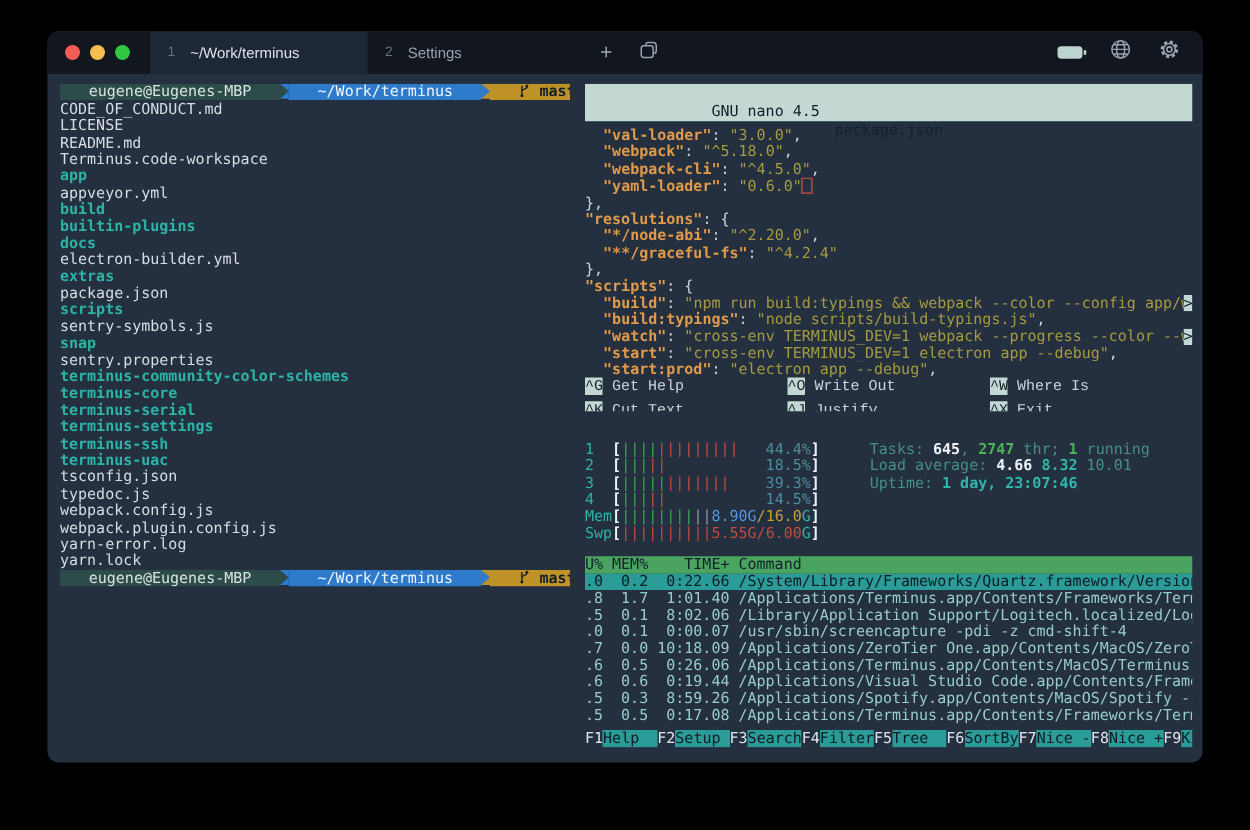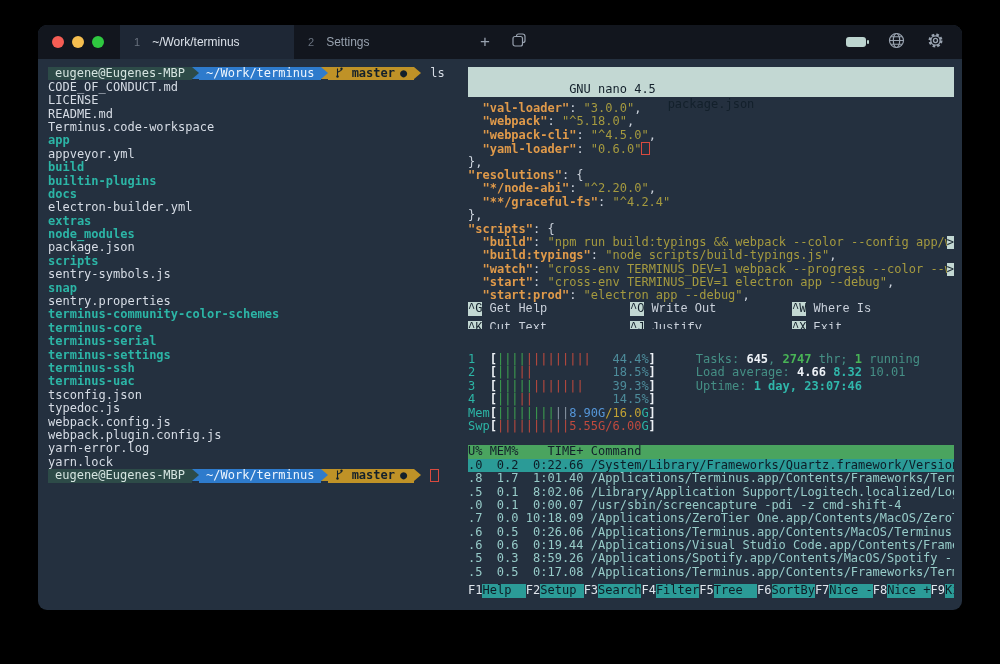--- a/index.html
+++ b/index.html
@@ -26,21 +26,21 @@
            padding:8px 8px 12px 10px;box-sizing:border-box;font-size:12px;line-height:13.4px;color:var(--fg);}
   .pane{overflow:hidden;}
   .shell-pane{width:408px;flex:none;}
   .rightcol{flex:1;min-width:0;display:flex;flex-direction:column;}
   .nano-pane{height:262px;flex:none;display:flex;flex-direction:column;}
   .htop-pane{flex:1;margin-top:24px;display:flex;flex-direction:column;min-height:0;}
   
   .sline{white-space:pre;height:13.4px;}
   .sline.dir{color:var(--teal);font-weight:bold;}
   .pline{display:flex;align-items:stretch;height:13.4px;margin:0 0 0.4px 0;}
-  .pseg{display:flex;align-items:center;padding:0 7px;white-space:pre;}
+  .pseg{display:flex;align-items:center;padding:0 23px;white-space:pre;}
   .seg-user{background:var(--prompt-user-bg);color:#d5e4e0;}
   .seg-path{background:var(--prompt-path-bg);color:#eef5fd;}
   .seg-branch{background:var(--prompt-branch-bg);color:var(--dark-text);font-weight:bold;}
   .parrow{width:0;height:0;border-style:solid;border-width:6.7px 0 6.7px 7px;border-color:transparent;}
   .a1{border-left-color:var(--prompt-user-bg);background:var(--prompt-path-bg);}
   .a2{border-left-color:var(--prompt-path-bg);background:var(--prompt-branch-bg);}
   .a3{border-left-color:var(--prompt-branch-bg);background:transparent;}
   .bdot{margin-left:5px;}
   .cmdtext{padding-left:9px;display:flex;align-items:center;white-space:pre;}
   .hcursor{width:7px;height:11px;border:1px solid var(--cursor-red);margin-left:9px;align-self:center;}
@@ -152,21 +152,20 @@
           <div class="sline">LICENSE</div>
           <div class="sline">README.md</div>
           <div class="sline">Terminus.code-workspace</div>
           <div class="sline dir">app</div>
           <div class="sline">appveyor.yml</div>
           <div class="sline dir">build</div>
           <div class="sline dir">builtin-plugins</div>
           <div class="sline dir">docs</div>
           <div class="sline">electron-builder.yml</div>
           <div class="sline dir">extras</div>
-          <div class="sline dir">node_modules</div>
           <div class="sline">package.json</div>
           <div class="sline dir">scripts</div>
           <div class="sline">sentry-symbols.js</div>
           <div class="sline dir">snap</div>
           <div class="sline">sentry.properties</div>
           <div class="sline dir">terminus-community-color-schemes</div>
           <div class="sline dir">terminus-core</div>
           <div class="sline dir">terminus-serial</div>
           <div class="sline dir">terminus-settings</div>
           <div class="sline dir">terminus-ssh</div>

